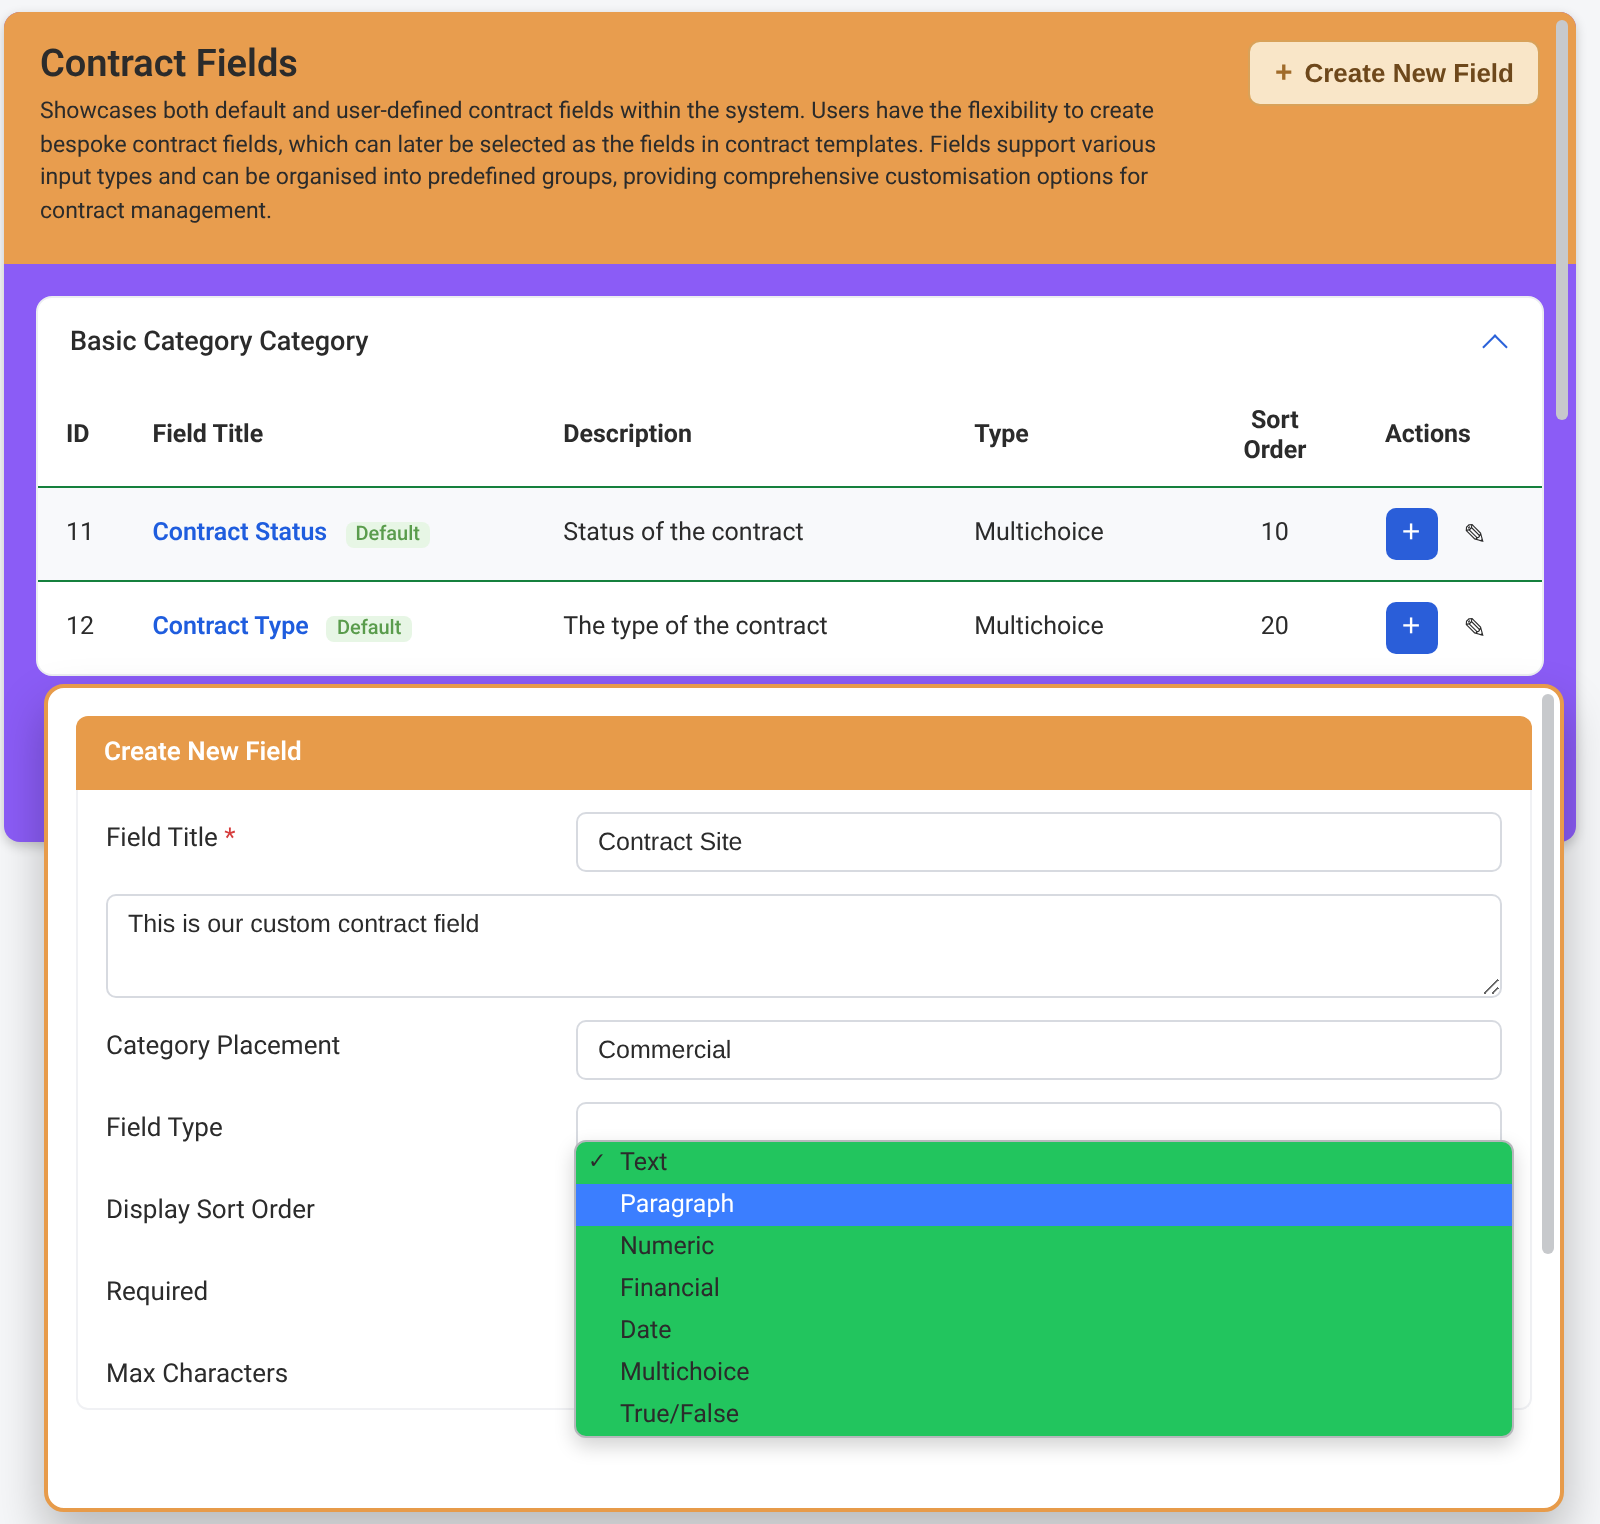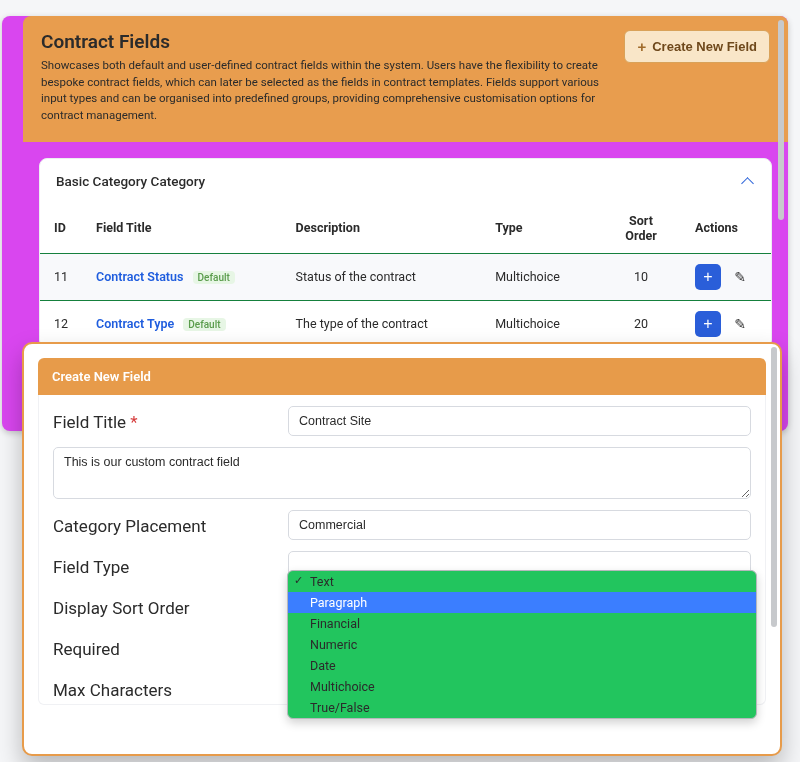--- a/index.html
+++ b/index.html
@@ -8,28 +8,27 @@
     background: #f5f6f8;
     width: 800px;
     height: 762px;
     position: relative;
     overflow: hidden;
   }
 
   
   .back-panel {
     position: absolute;
-    top: 16px;
+    top: 6px;
     left: 2px;
     width: 786px;
     height: 415px;
-    background: #d946ef;
+    background: #8b5cf6;
     border-radius: 8px;
     box-shadow: 0 2px 6px rgba(0,0,0,0.2);
-    padding-left: 21px;
   }
   .back-scroll {
     position: absolute;
     right: 4px;
     top: 4px;
     width: 6px;
     height: calc(100% - 8px);
     background: transparent;
   }
   .back-scroll-thumb {
@@ -225,21 +224,21 @@
     background: #fff;
   }
   .form-row {
     display: flex;
     align-items: flex-start;
     padding: 11px 14px 0 14px;
     gap: 20px;
   }
   .form-row label {
     width: 215px;
-    font-size: 17px;
+    font-size: 13px;
     color: #2b2b2b;
     padding-top: 6px;
   }
   .req { color: #d63c3c; }
   .form-control {
     flex: 1;
     border: 1px solid #d7dae0;
     border-radius: 5px;
     padding: 7px 10px;
     font-size: 12.5px;
@@ -399,18 +398,18 @@
     </div>
   </div>
   <div class="modal-scroll">
       <div class="modal-scroll-thumb"></div>
     </div>
 </div>
 
 <div class="dropdown">
   <div class="dropdown-item checked">Text</div>
   <div class="dropdown-item sel">Paragraph</div>
+  <div class="dropdown-item">Numeric</div>
   <div class="dropdown-item">Financial</div>
-  <div class="dropdown-item">Numeric</div>
   <div class="dropdown-item">Date</div>
   <div class="dropdown-item">Multichoice</div>
   <div class="dropdown-item">True/False</div>
 </div>
 
 </body></html>

